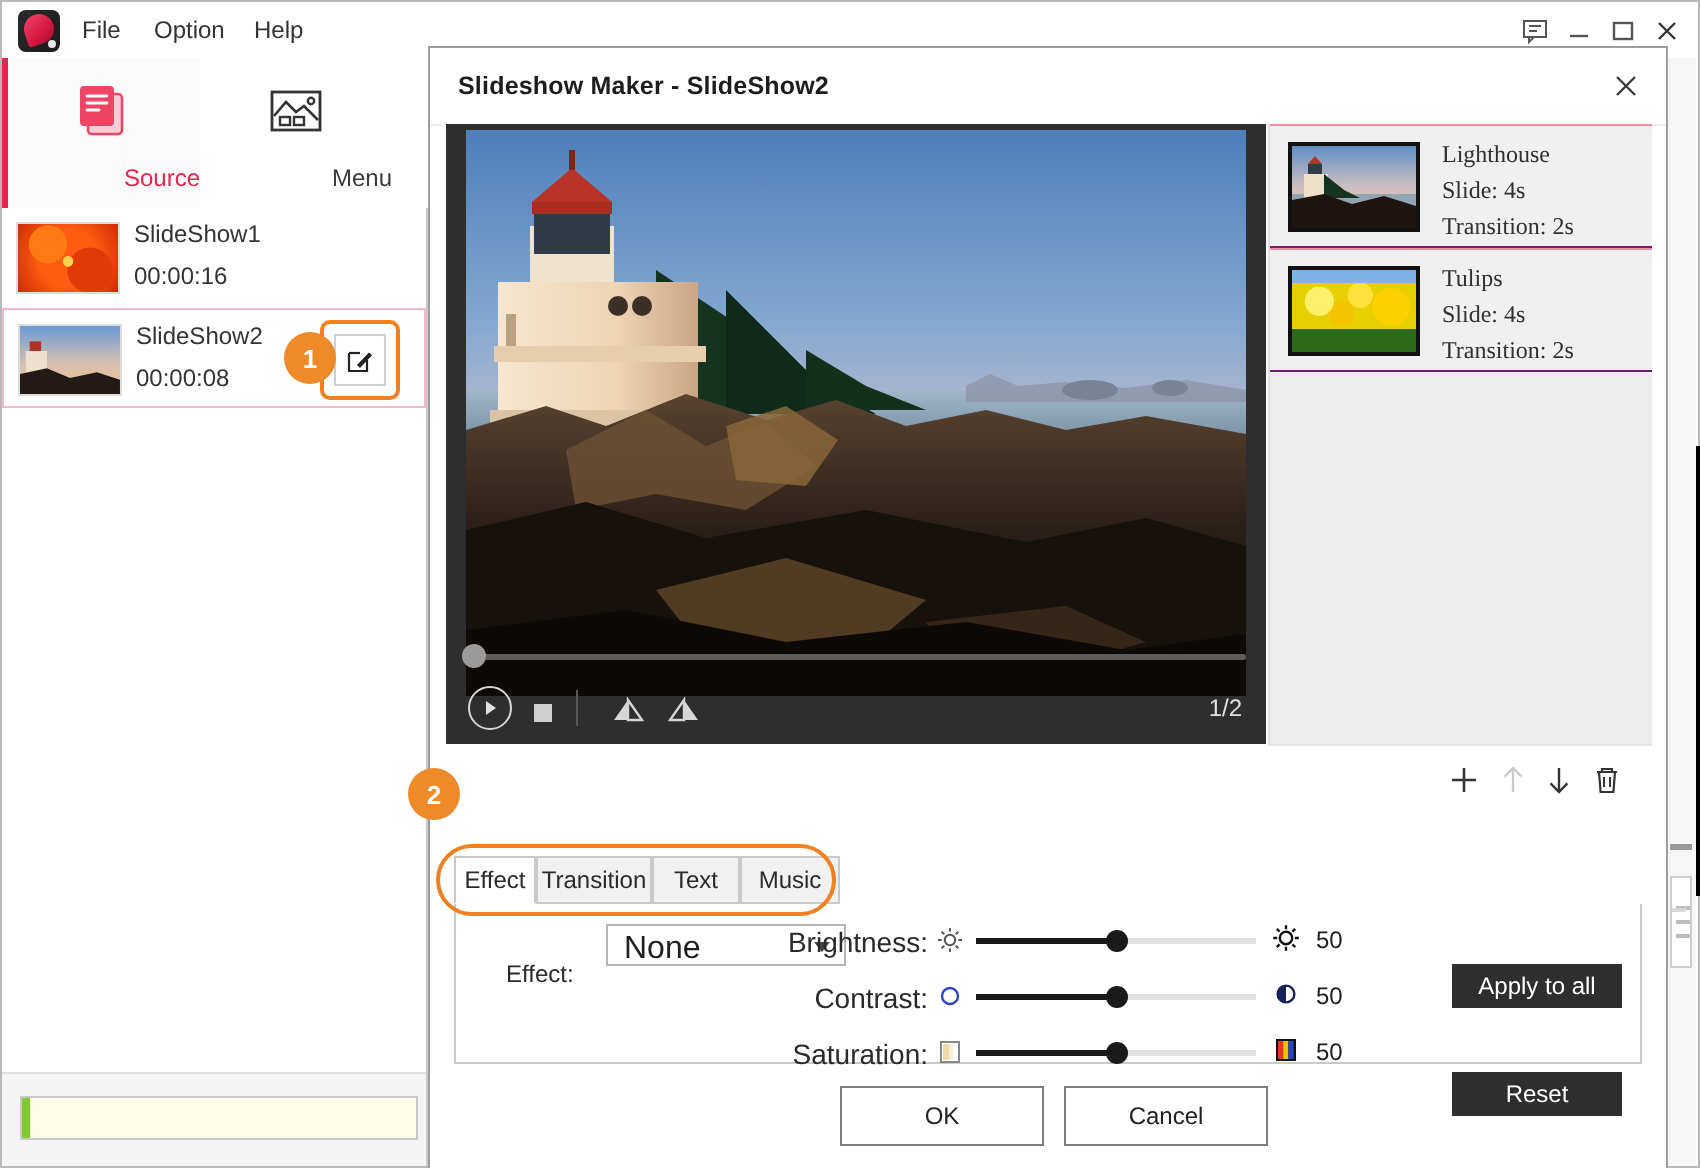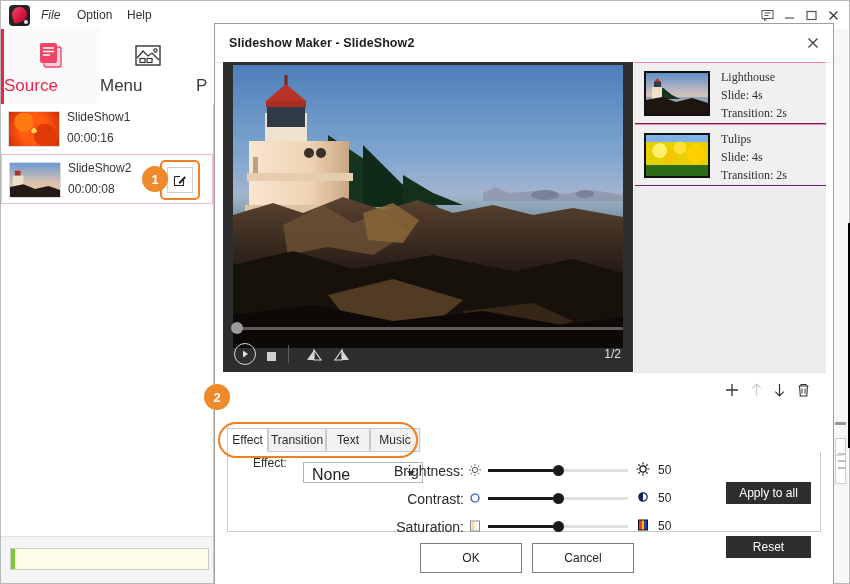--- a/index.html
+++ b/index.html
@@ -13,36 +13,36 @@
   .app{position:absolute;inset:0;background:#fff;border:1px solid #b9b9b9;box-sizing:border-box;}
 
   
   .menubar{position:absolute;left:0;top:0;right:0;height:28px;background:#fff;border-bottom:1px solid #e3e3e3;}
   .logo{position:absolute;left:8px;top:4px;width:21px;height:21px;border-radius:4px;
         background:linear-gradient(135deg,#2a2a2a 0%,#1b1b1b 100%);overflow:hidden;}
   .logo .swirl{position:absolute;left:3px;top:2px;width:15px;height:15px;border-radius:50% 50% 50% 10%;
         background:linear-gradient(150deg,#f0456a 0%,#d8173f 60%,#9a0f2b 100%);transform:rotate(-18deg);}
   .logo .dot{position:absolute;right:2px;bottom:2px;width:4px;height:4px;border-radius:50%;background:#e8e8e8;}
   .menuitem{position:absolute;top:6px;height:16px;line-height:16px;font-size:12px;color:#333;cursor:default;}
-  .mi-file{left:40px;font-style:italic;}
+  .mi-file{left:40px;}
   .mi-option{left:76px;}
   .mi-help{left:126px;}
 
   .wincontrols{position:absolute;right:6px;top:5px;display:flex;align-items:center;gap:2px;}
   .wcbtn{width:20px;height:18px;display:flex;align-items:center;justify-content:center;color:#555;}
   .wcbtn svg{display:block;}
 
   
   .ribbon{position:absolute;left:0;top:28px;width:213px;height:75px;background:#fafafa;border-bottom:1px solid #d9d9d9;overflow:hidden;}
   .ribbon:before{content:"";position:absolute;left:0;top:0;bottom:0;width:3px;background:#e8254e;}
   .rtab{position:absolute;top:0;height:75px;width:96px;background:#fff;}
   .rtab.active{background:#fafafa;}
   .rtab .arrowedge{position:absolute;right:-22px;top:0;width:22px;height:75px;}
   .rtab .ic{position:absolute;left:50%;top:12px;transform:translateX(-50%);width:34px;height:30px;}
-  .rtab .lbl{position:absolute;left:0;right:0;bottom:8px;text-align:left;font-size:17px;color:#3a3a3a;}
+  .rtab .lbl{position:absolute;left:0;right:0;bottom:8px;text-align:right;font-size:12px;color:#3a3a3a;}
   .rtab.active .lbl{color:#e8254e;}
   .rt1{left:3px;}
   .rt2{left:99px;}
   .rt3{left:195px;}
 
   
   .leftpanel{position:absolute;left:0;top:103px;width:213px;bottom:0;background:#fff;border-right:1px solid #c9c9c9;box-sizing:border-box;}
   .filelist{position:absolute;left:0;right:0;top:0;height:400px;background:#fff;}
   .frow{position:relative;height:50px;background:#fff;box-sizing:border-box;}
   .frow.sel{border:1px solid #f5b8c6;background:#fff;}
@@ -117,21 +117,21 @@
   .dtab{position:absolute;top:0;height:24px;border:1px solid #c9c9c9;box-sizing:border-box;background:#f1f1f1;
         font-size:12px;color:#2a2a2a;display:flex;align-items:center;justify-content:center;}
   .dtab.active{background:#fff;border-bottom-color:#fff;}
   .dt0{left:0;width:41px;}
   .dt1{left:41px;width:58px;}
   .dt2{left:99px;width:44px;}
   .dt3{left:143px;width:50px;}
   .tabring{position:absolute;left:3px;top:398px;width:200px;height:36px;border:2.5px solid #f08021;border-radius:18px/18px;box-sizing:border-box;z-index:40;}
 
   .tabbody{position:absolute;left:12px;top:428px;right:12px;height:80px;border:1px solid #c9c9c9;border-top:none;background:#fff;box-sizing:border-box;}
-  .efflabel{position:absolute;left:25px;top:4px;font-size:12px;color:#2a2a2a;}
+  .efflabel{position:absolute;left:25px;top:28px;font-size:12px;color:#2a2a2a;}
   .effsel{position:absolute;left:75px;top:10px;width:120px;height:21px;border:1px solid #b5b5b5;background:#fff;box-sizing:border-box;}
   .effsel .v{position:absolute;left:8px;top:3px;font-size:16px;color:#1f1f1f;text-align:center;}
   .effsel .c{position:absolute;right:7px;top:8px;width:0;height:0;border-left:4px solid transparent;border-right:4px solid transparent;border-top:5px solid #444;}
 
   .sliderrow{position:absolute;height:18px;}
   .sr0{left:240px;top:10px;}
   .sr1{left:240px;top:38px;}
   .sr2{left:240px;top:66px;}
   .srlabel{position:absolute;right:100%;top:1px;white-space:nowrap;font-size:14px;color:#2a2a2a;margin-right:4px;}
   .sricon{position:absolute;left:0;top:1px;width:14px;height:14px;}

